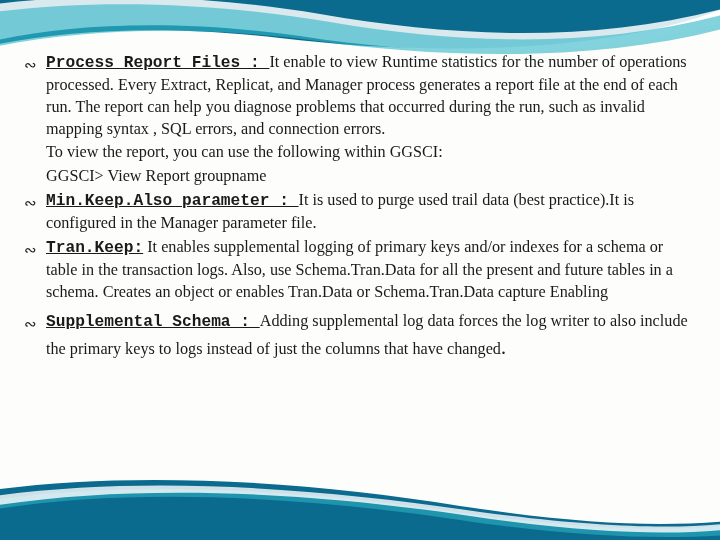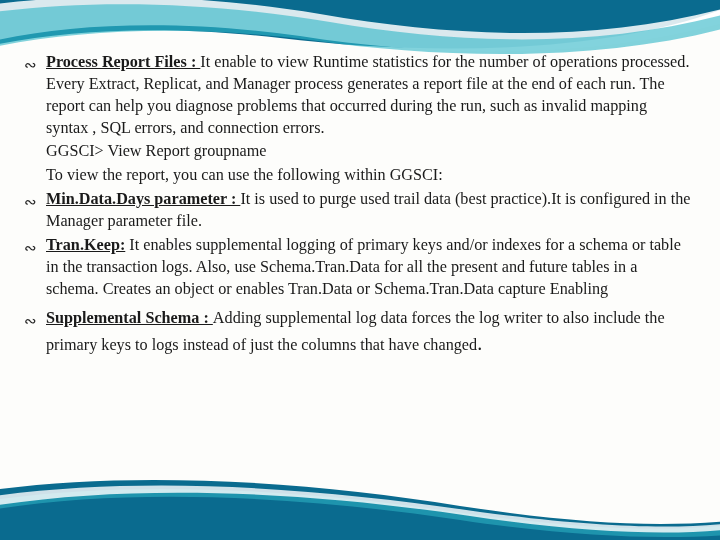--- a/index.html
+++ b/index.html
@@ -32,20 +32,21 @@
     position: absolute;
     left: -4px;
     top: 3px;
     font-size: 15px;
     color: #222;
     font-family: Arial, sans-serif;
   }
   .heading {
     font-weight: bold;
     text-decoration: underline;
+    font-family: Liberation Mono, monospace;
   }
   .sub {
     padding-left: 18px;
     margin-bottom: 2px;
   }
   .trailing-dot {
     font-size: 20px;
   }
 </style>
 </head>
@@ -59,26 +60,26 @@
   <path d="M -20 502 C 130 478, 310 490, 470 514 C 590 530, 670 532, 740 524 L 740 534 C 670 540, 580 538, 460 520 C 300 496, 120 486, -20 512 Z" fill="#2fb6c7" opacity="0.55"></path>
   <path d="M -20 498 C 140 474, 320 488, 480 512 C 600 528, 680 530, 740 522 L 740 528 C 680 536, 590 534, 470 516 C 310 492, 130 482, -20 508 Z" fill="#ffffff" opacity="0.8"></path>
 </svg>
 
 <div class="content">
 
   <div class="item">
     <span class="bullet">∾</span>
     <span class="heading">Process Report Files : </span><span>It enable to view Runtime statistics for the number of operations processed. Every Extract, Replicat, and Manager process generates a report file at the end of each run. The report can help you diagnose problems that occurred during the run, such as invalid mapping syntax , SQL errors, and connection errors.</span>
   </div>
+  <div class="sub">To view the report, you can use the following within GGSCI:</div>
   <div class="sub">GGSCI&gt; View Report groupname</div>
-  <div class="sub">To view the report, you can use the following within GGSCI:</div>
 
   <div class="item">
     <span class="bullet">∾</span>
-    <span class="heading"> Min.Data.Days parameter : </span><span>It is used to purge used trail data (best practice).It is configured in the Manager  parameter file.</span>
+    <span class="heading"> Min.Keep.Also parameter : </span><span>It is used to purge used trail data (best practice).It is configured in the Manager  parameter file.</span>
   </div>
 
   <div class="item">
     <span class="bullet">∾</span>
     <span class="heading"> Tran.Keep:</span><span> It enables supplemental logging of primary keys and/or indexes for a schema or table in the transaction logs. Also, use Schema.Tran.Data for all the present and future tables in a schema. Creates an object or enables Tran.Data or Schema.Tran.Data capture Enabling</span>
   </div>
 
   <div class="item" style="margin-top:8px">
     <span class="bullet">∾</span>
     <span class="heading">Supplemental Schema : </span><span>Adding supplemental log data forces the log writer to also include the primary keys to logs instead of just the columns that have changed</span><span class="trailing-dot">.</span>

